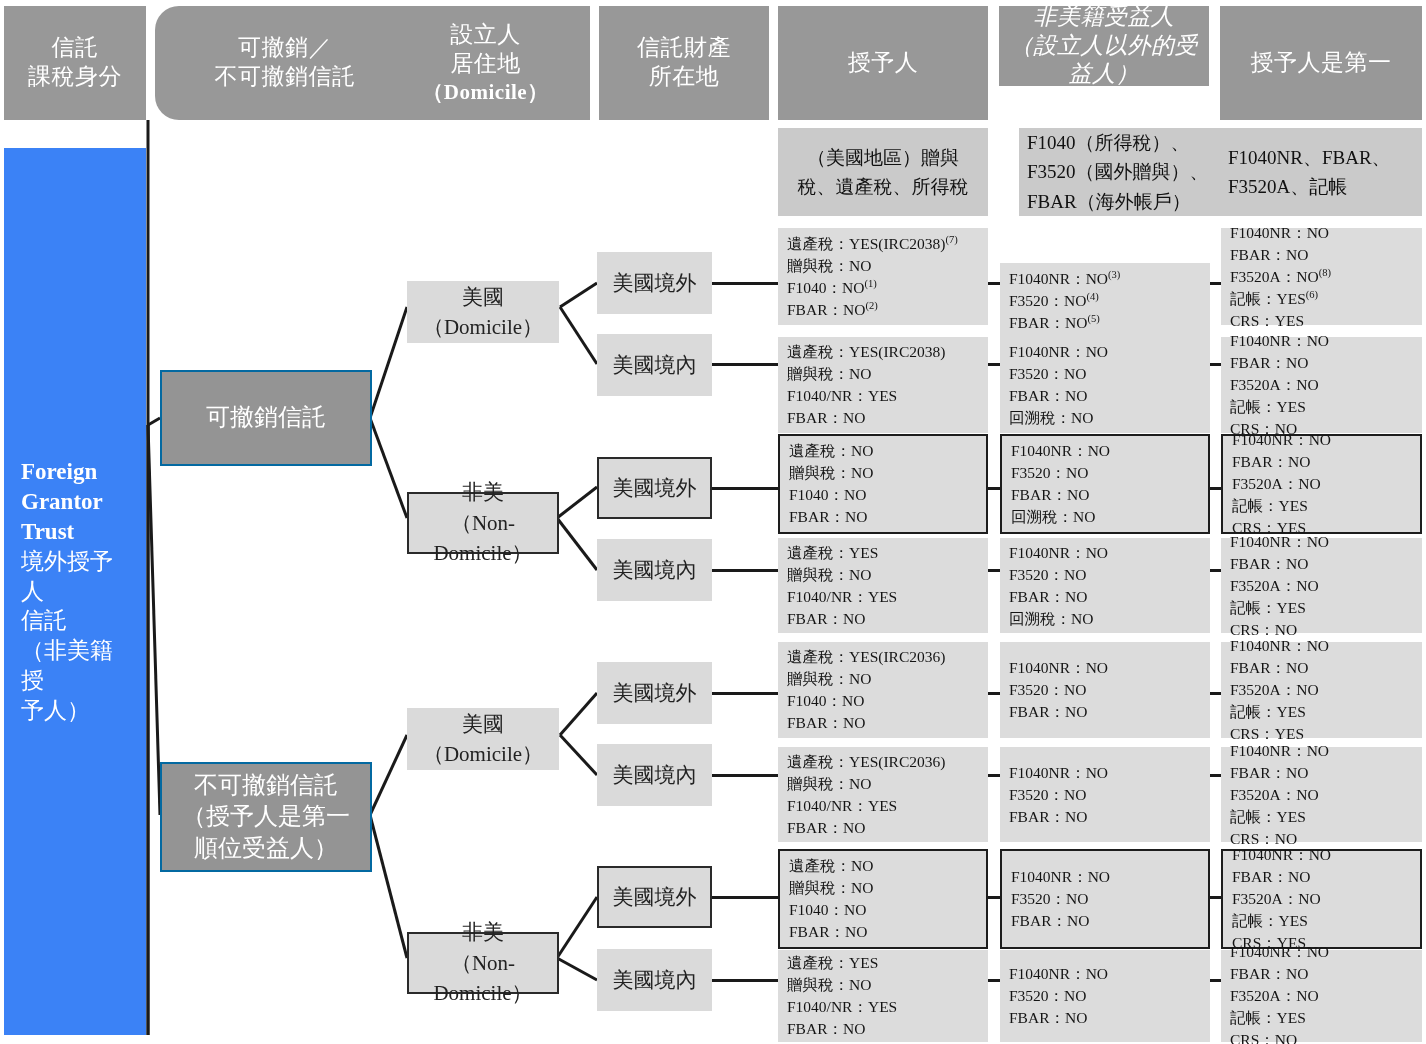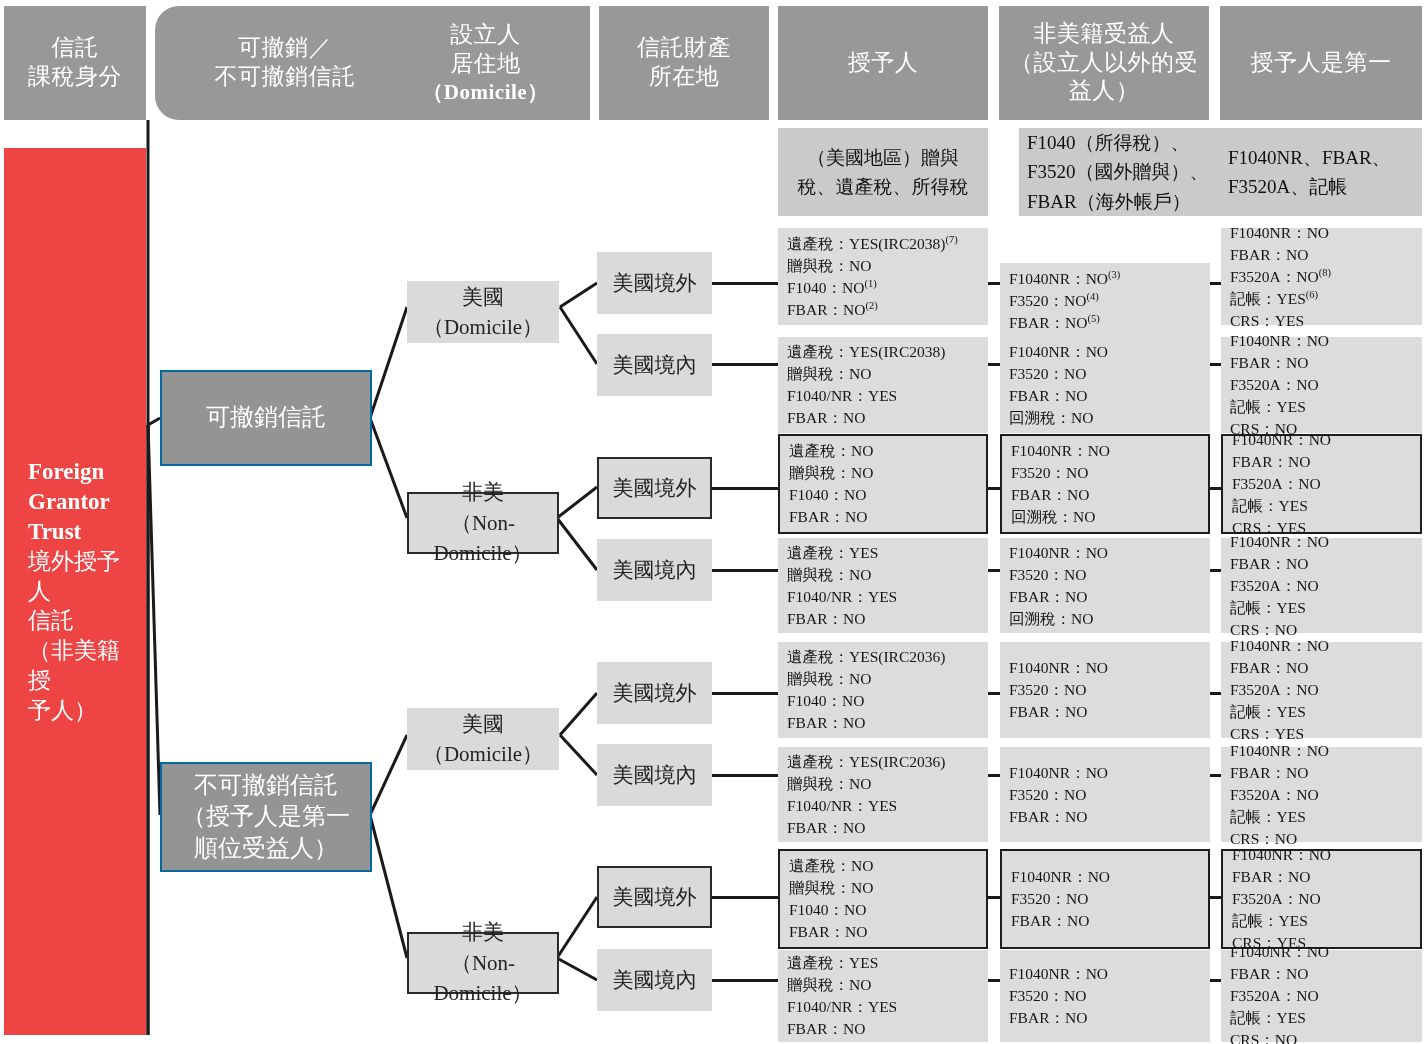--- a/index.html
+++ b/index.html
@@ -23,24 +23,24 @@
     display:flex;align-items:center;justify-content:center;
     text-align:center;
     font-size:23px;line-height:1.26;
     letter-spacing:.5px;
     padding:4px 6px;
   }
   .hdr .en{font-family:"Liberation Serif",serif;font-weight:bold;font-size:21px;}
 
   
   .spine{
-    background:#ef4444;color:#ffffff;
+    background:#3b82f6;color:#ffffff;
     display:flex;align-items:center;
     font-size:23px;line-height:1.30;
-    padding:0 24px;
+    padding:0 17px;
     text-align:left;
   }
   .spine b{font-weight:bold;}
 
   
   .sub{
     background:#cacaca;color:#111;
     display:flex;align-items:center;justify-content:center;
     text-align:center;
     font-size:19px;line-height:1.55;
@@ -164,21 +164,21 @@
     <div>
       <div>信託財產</div>
       <div>所在地</div>
     </div>
   </div>
 
   <div class="abs hdr" style="left:778px;top:6px;width:210px;height:114px;">
     <div>授予人</div>
   </div>
 
-  <div class="abs hdr" style="left:999px;top:6px;width:210px;height:114px;">
+  <div class="abs hdr" style="left:999px;top:6px;width:210px;height:80px;font-style:italic;">
     <div>
       <div>非美籍受益人</div>
       <div>（設立人以外的受</div>
       <div>益人）</div>
     </div>
   </div>
 
   <div class="abs hdr" style="left:1220px;top:6px;width:202px;height:114px;">
     <div>授予人是第一</div>
   </div>

